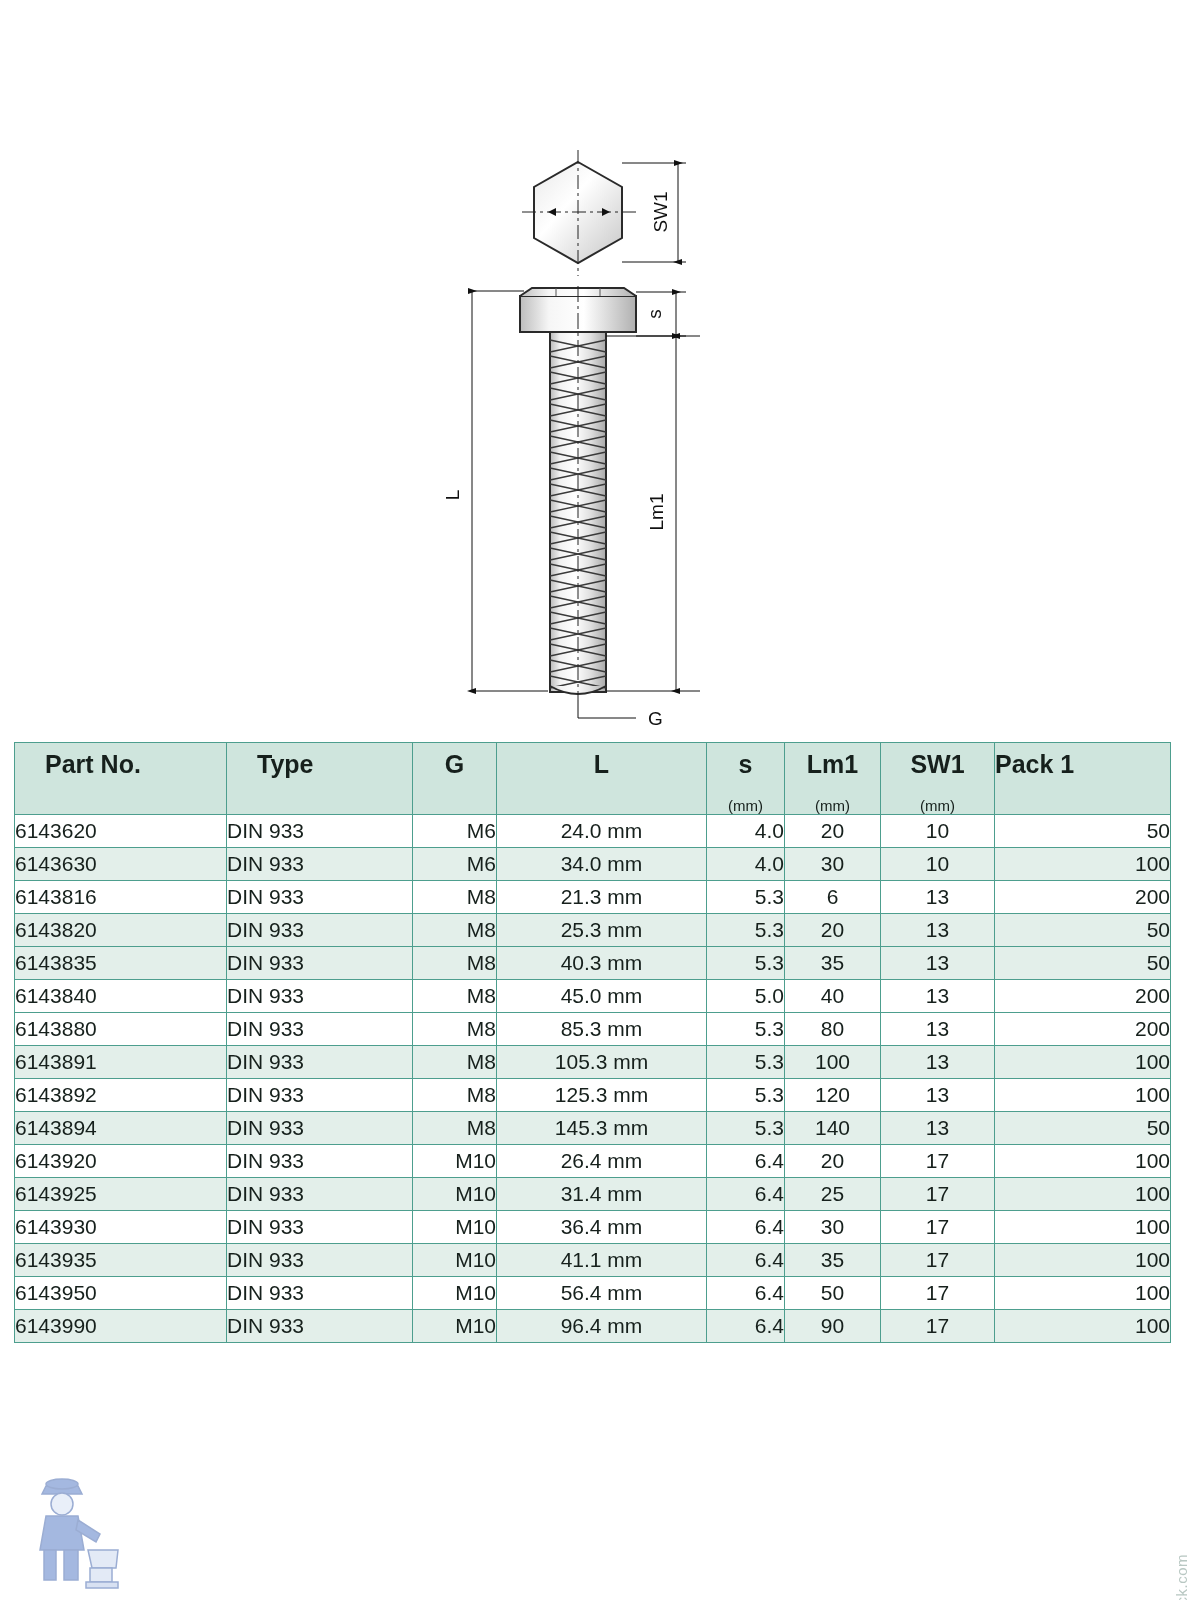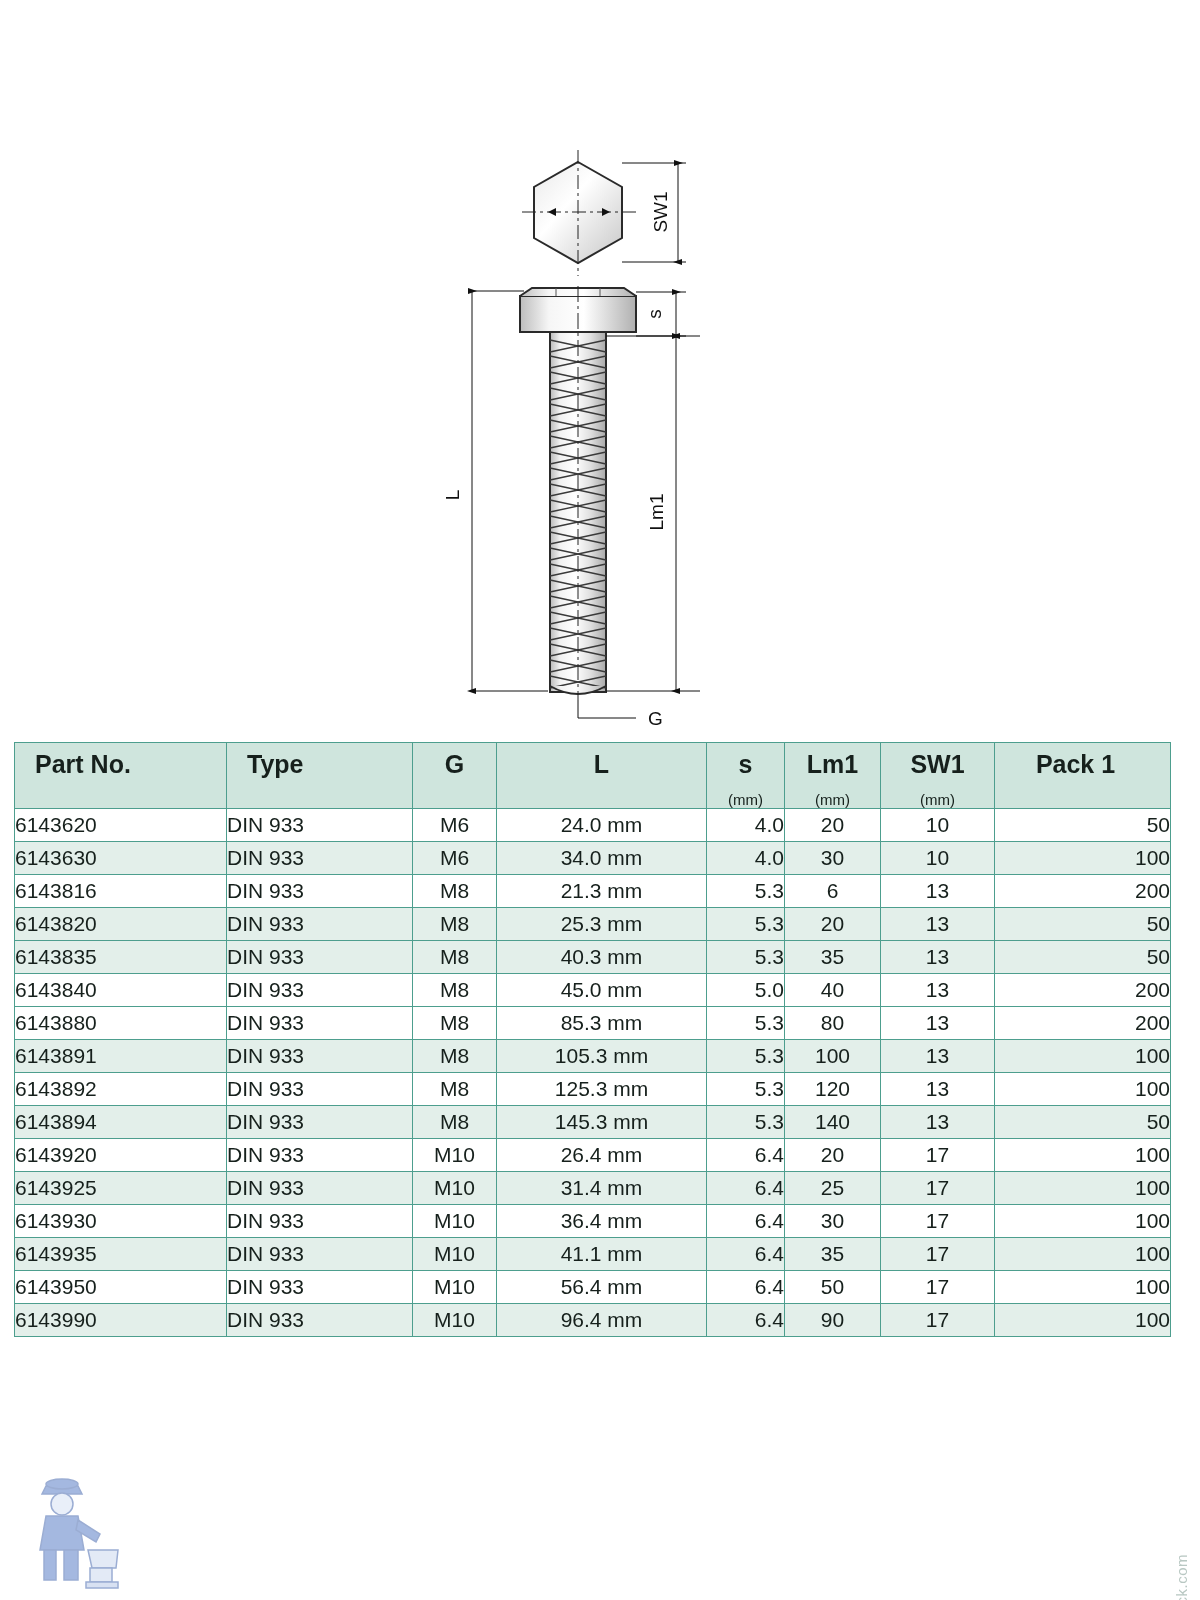--- a/index.html
+++ b/index.html
@@ -61,30 +61,30 @@
     box-sizing: border-box;
   }
   .htitle {
     font-size: 25px;
     font-weight: bold;
     line-height: 1.05;
   }
   .hunit {
     font-size: 15px;
     font-weight: normal;
-    margin-top: 14px;
-  }
-  .h-left  { text-align: left;  padding-left: 20px; padding-right: 6px; }
+    margin-top: 20px;
+  }
+  .h-left  { text-align: left;  padding-left: 30px; padding-right: 6px; }
   .h-center{ text-align: center; }
-  .h-right { text-align: center; padding-right: 14px; }
+  .h-right { text-align: left; padding-right: 14px; }
 
   tbody td { font-size: 22px; }
   td.c-part { text-align: left; padding-left: 14px; }
   td.c-type { text-align: left; padding-left: 14px; }
-  td.c-g    { text-align: center; }
+  td.c-g    { text-align: right; }
   td.c-l    { text-align: center; }
   td.c-s    { text-align: right; }
   td.c-lm1  { text-align: center; }
   td.c-sw1  { text-align: center; }
   td.c-pack { text-align: right; padding-right: 14px; }
 
   tbody tr.odd  td { background: #ffffff; }
   tbody tr.even td { background: #e3efea; }
 
   

